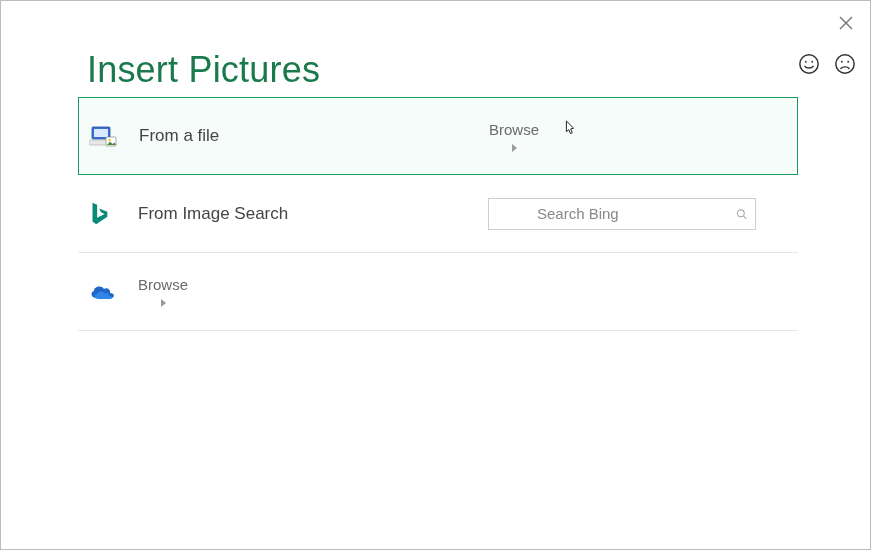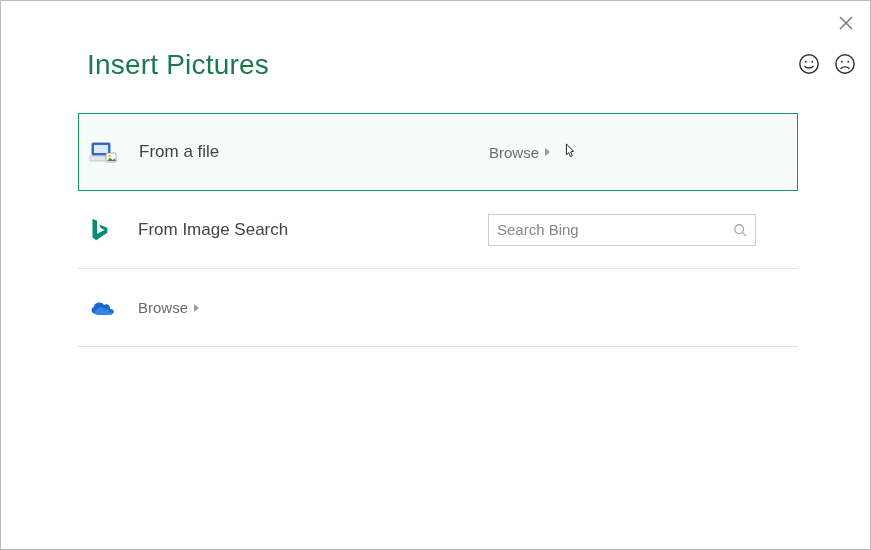--- a/index.html
+++ b/index.html
@@ -42,28 +42,28 @@
       cursor: pointer;
       color: #666;
       display: flex;
       align-items: center;
       justify-content: center;
     }
     .title {
       position: absolute;
       top: 48px;
       left: 86px;
-      font-size: 28px;
+      font-size: 36px;
       font-weight: 300;
       color: #1a7a4c;
       letter-spacing: 0.2px;
     }
     .options {
       position: absolute;
-      top: 112px;
+      top: 96px;
       left: 77px;
       width: 720px;
     }
     .option-row {
       display: flex;
       align-items: center;
       height: 78px;
       border-bottom: 1px solid #e5e5e5;
       padding: 0 12px 0 10px;
       cursor: pointer;
@@ -95,20 +95,21 @@
       justify-content: flex-start;
       color: #6b6b6b;
       font-size: 15px;
       position: relative;
     }
     .browse-link {
       display: inline-flex;
       align-items: center;
       gap: 6px;
       cursor: pointer;
+      flex-direction: column;
     }
     .arrow-right {
       display: inline-block;
       width: 0; height: 0;
       border-top: 4px solid transparent;
       border-bottom: 4px solid transparent;
       border-left: 5px solid #9a9a9a;
     }
     .search-box {
       width: 268px;
@@ -119,20 +120,21 @@
       align-items: center;
       padding: 0 8px;
     }
     .search-box input {
       flex: 1;
       border: none;
       outline: none;
       font-size: 15px;
       color: #444;
       background: transparent;
+      margin-left: 40px;
     }
     .search-box input::placeholder {
       color: #888;
     }
     .search-icon {
       width: 14px;
       height: 14px;
       color: #aaa;
     }
     .cursor-pointer {

